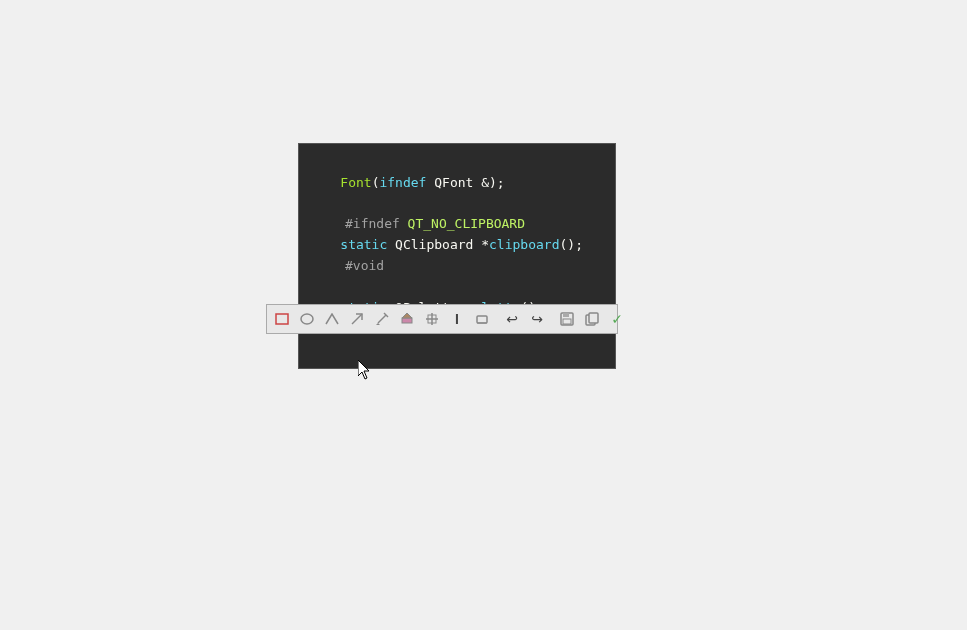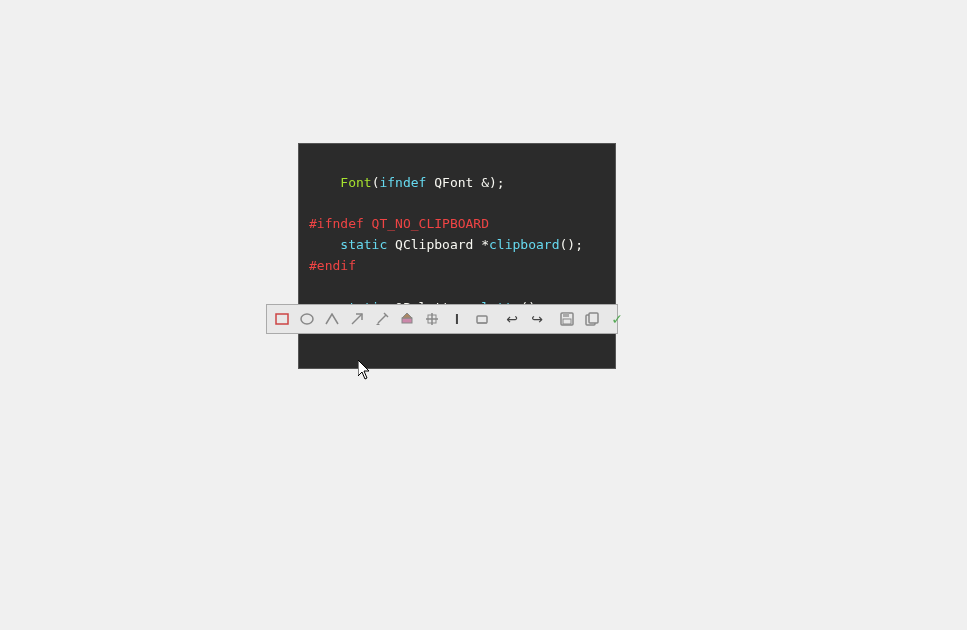--- a/index.html
+++ b/index.html
@@ -23,24 +23,24 @@
     }
 
     .code-content {
       padding: 8px 10px;
       font-size: 13px;
       line-height: 1.6;
       color: #ccc;
       white-space: pre;
     }
 
-    .kw-yellow { color: #ef4444; }
+    .kw-yellow { color: #bef264; }
     .kw-green  { color: #a6e22e; }
     .kw-cyan   { color: #66d9ef; }
-    .kw-preproc { color: #ef4444; }
+    .kw-preproc { color: #a3a3a3; margin-left: 36px; }
     .kw-white  { color: #f8f8f2; }
 
     .toolbar {
       position: absolute;
       left: 266px;
       top: 304px;
       width: 352px;
       height: 30px;
       background: #e8e8e8;
       border: 1px solid #aaa;
@@ -85,21 +85,21 @@
   </style>
 </head>
 <body>
 
 <div class="code-panel">
   <div class="code-content">
     <span class="kw-green">Font</span><span class="kw-white">(</span><span class="kw-cyan">ifndef</span><span class="kw-white"> QFont &amp;);</span>
 <span class="kw-white">
 </span><span class="kw-preproc">#ifndef</span><span class="kw-yellow"> QT_NO_CLIPBOARD</span>
 <span class="kw-white">    </span><span class="kw-cyan">static</span><span class="kw-white"> QClipboard *</span><span class="kw-cyan">clipboard</span><span class="kw-white">();</span>
-<span class="kw-preproc">#endif</span>
+<span class="kw-preproc">#void</span>
 <span class="kw-white">
     </span><span class="kw-cyan">static</span><span class="kw-white"> QPalette </span><span class="kw-cyan">palette</span><span class="kw-white">();</span>
 <span class="kw-white">    </span><span class="kw-cyan">static</span><span class="kw-white"> </span><span class="kw-yellow">void</span><span class="kw-white"> setPalet</span>
   </div>
 </div>
 
 <div class="toolbar">
 
   <button class="tool-btn" title="Rectangle">
     <svg width="14" height="12" viewBox="0 0 14 12">

